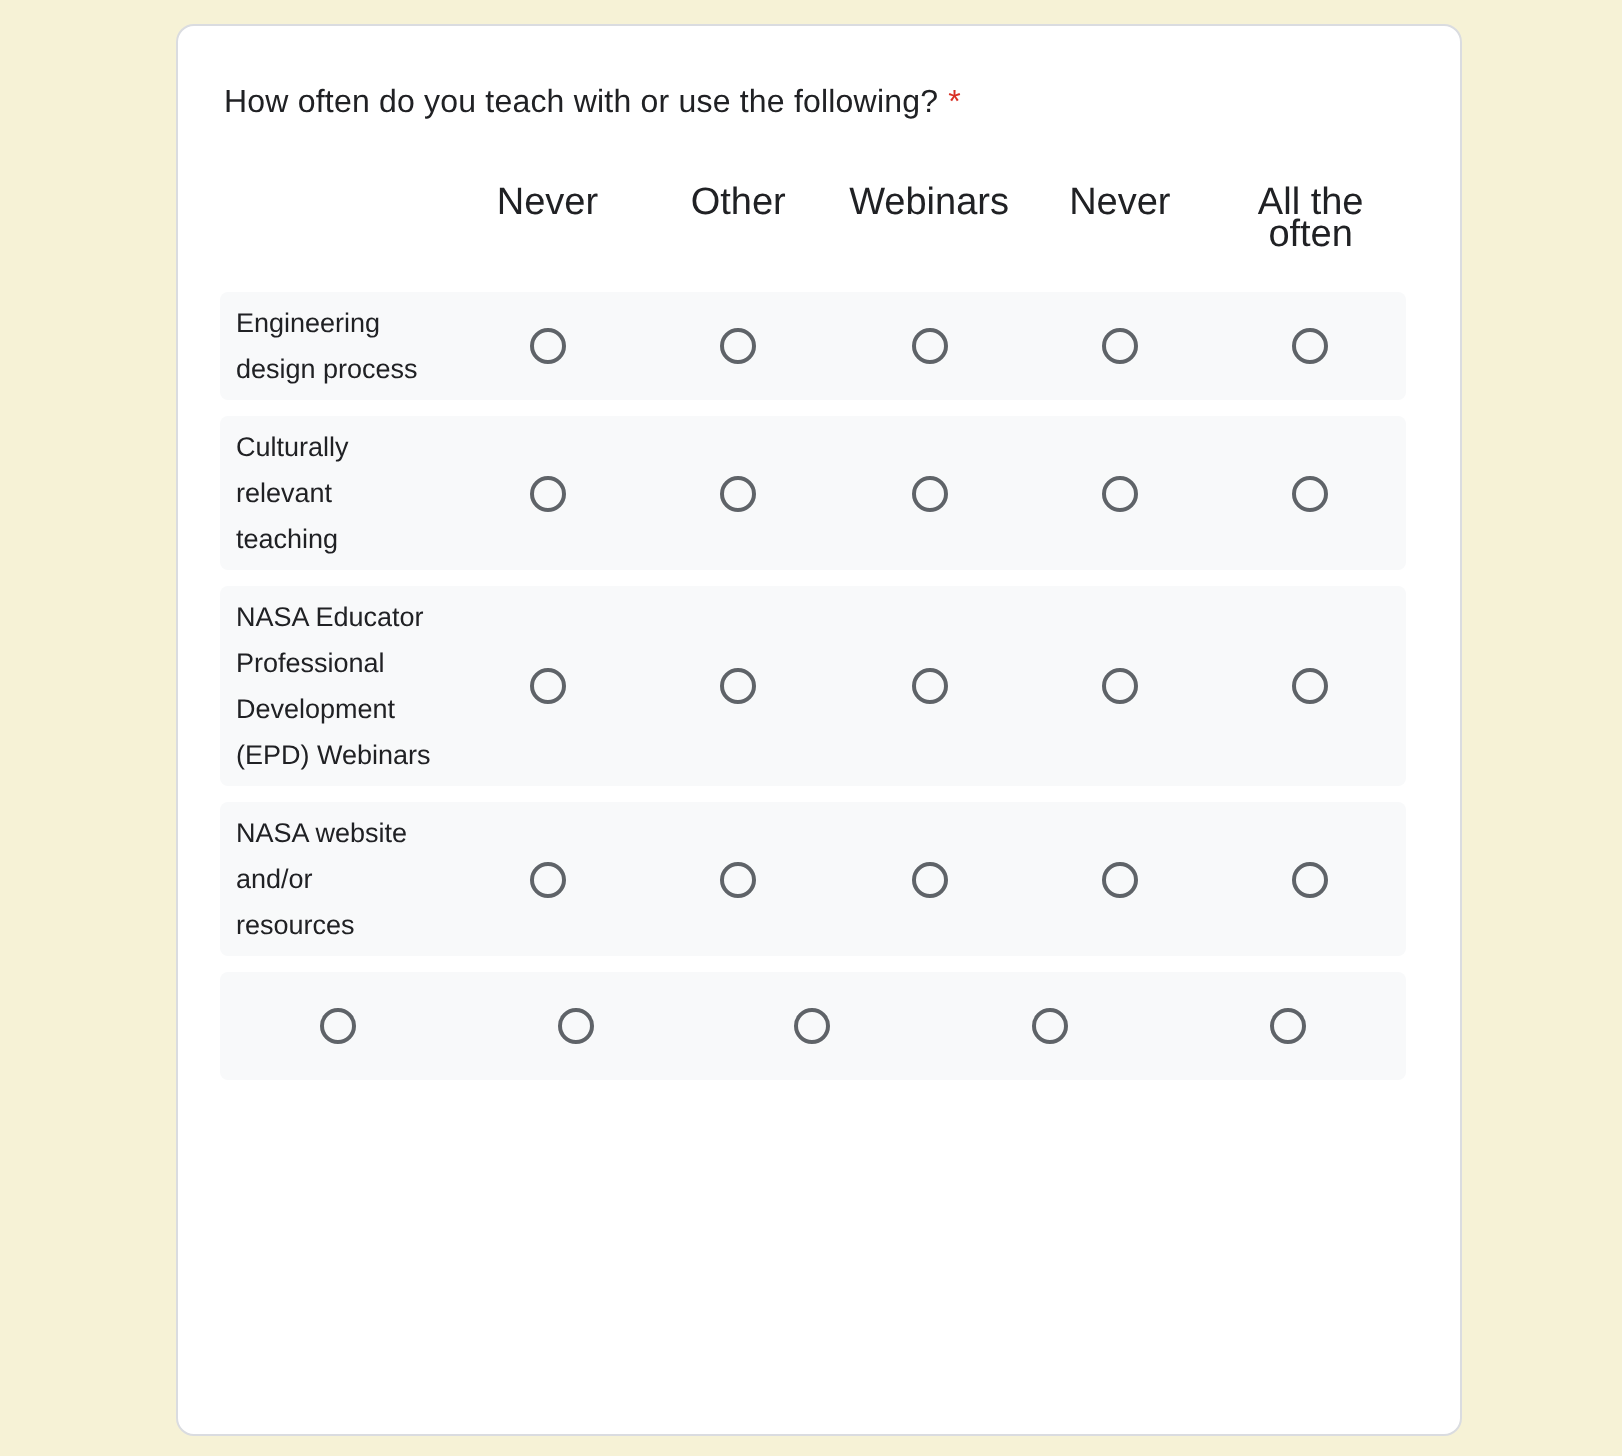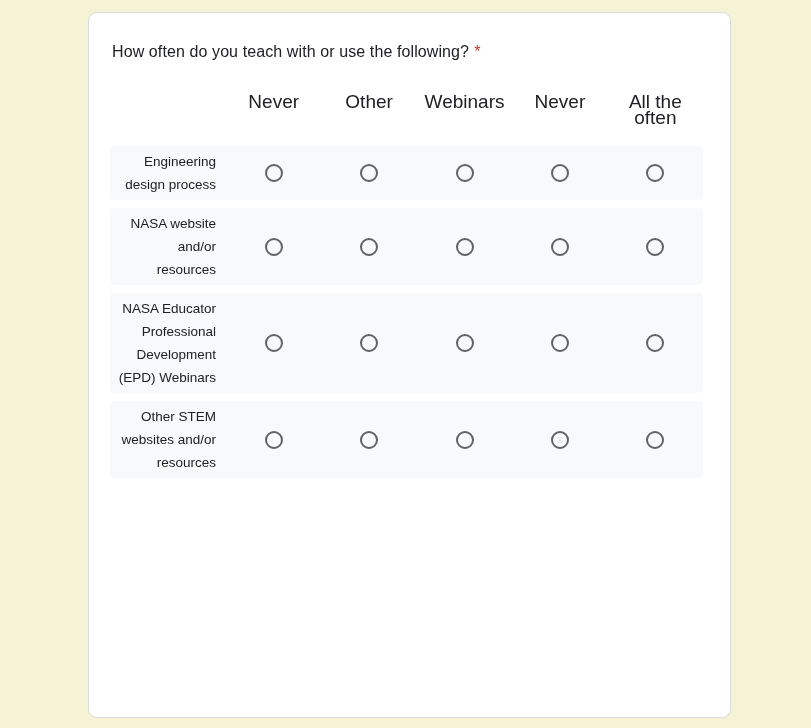--- a/index.html
+++ b/index.html
@@ -55,21 +55,20 @@
     line-height: 16px;
     color: var(--text, #202124);
   }
   .grid-row {
     display: flex;
     align-items: center;
     background: var(--row_bg, #f8f9fa);
     border-radius: 4px;
     margin-bottom: 8px;
     min-height: 54px;
-    text-align: right;
   }
   .row-label {
     width: 116px;
     flex: none;
     box-sizing: border-box;
     padding: 4px 10px 4px 8px;
     font-size: 13.5px;
     line-height: 23px;
     color: var(--text, #202124);
   }
@@ -120,57 +119,74 @@
             <div class="radio" role="radio" aria-checked="false" aria-label="Engineering design process — Sometimes"></div>
           </div>
           <div class="radio-cell">
             <div class="radio" role="radio" aria-checked="false" aria-label="Engineering design process — Often"></div>
           </div>
           <div class="radio-cell">
             <div class="radio" role="radio" aria-checked="false" aria-label="Engineering design process — All the time"></div>
           </div>
         </div>
         <div class="grid-row">
+          <div class="row-label">Culturally relevant teaching</div>
+          <div class="radio-cell">
+            <div class="radio" role="radio" aria-checked="false" aria-label="Culturally relevant teaching — Never"></div>
+          </div>
+          <div class="radio-cell">
+            <div class="radio" role="radio" aria-checked="false" aria-label="Culturally relevant teaching — Rarely"></div>
+          </div>
+          <div class="radio-cell">
+            <div class="radio" role="radio" aria-checked="false" aria-label="Culturally relevant teaching — Sometimes"></div>
+          </div>
+          <div class="radio-cell">
+            <div class="radio" role="radio" aria-checked="false" aria-label="Culturally relevant teaching — Often"></div>
+          </div>
+          <div class="radio-cell">
+            <div class="radio" role="radio" aria-checked="false" aria-label="Culturally relevant teaching — All the time"></div>
+          </div>
+        </div>
+        <div class="grid-row">
+          <div class="row-label">NASA Educator Professional Development (EPD) Webinars</div>
+          <div class="radio-cell">
+            <div class="radio" role="radio" aria-checked="false" aria-label="NASA Educator Professional Development (EPD) Webinars — Never"></div>
+          </div>
+          <div class="radio-cell">
+            <div class="radio" role="radio" aria-checked="false" aria-label="NASA Educator Professional Development (EPD) Webinars — Rarely"></div>
+          </div>
+          <div class="radio-cell">
+            <div class="radio" role="radio" aria-checked="false" aria-label="NASA Educator Professional Development (EPD) Webinars — Sometimes"></div>
+          </div>
+          <div class="radio-cell">
+            <div class="radio" role="radio" aria-checked="false" aria-label="NASA Educator Professional Development (EPD) Webinars — Often"></div>
+          </div>
+          <div class="radio-cell">
+            <div class="radio" role="radio" aria-checked="false" aria-label="NASA Educator Professional Development (EPD) Webinars — All the time"></div>
+          </div>
+        </div>
+        <div class="grid-row">
           <div class="row-label">NASA website and/or resources</div>
           <div class="radio-cell">
             <div class="radio" role="radio" aria-checked="false" aria-label="NASA website and/or resources — Never"></div>
           </div>
           <div class="radio-cell">
             <div class="radio" role="radio" aria-checked="false" aria-label="NASA website and/or resources — Rarely"></div>
           </div>
           <div class="radio-cell">
             <div class="radio" role="radio" aria-checked="false" aria-label="NASA website and/or resources — Sometimes"></div>
           </div>
           <div class="radio-cell">
             <div class="radio" role="radio" aria-checked="false" aria-label="NASA website and/or resources — Often"></div>
           </div>
           <div class="radio-cell">
             <div class="radio" role="radio" aria-checked="false" aria-label="NASA website and/or resources — All the time"></div>
           </div>
         </div>
         <div class="grid-row">
-          <div class="row-label">NASA Educator Professional Development (EPD) Webinars</div>
-          <div class="radio-cell">
-            <div class="radio" role="radio" aria-checked="false" aria-label="NASA Educator Professional Development (EPD) Webinars — Never"></div>
-          </div>
-          <div class="radio-cell">
-            <div class="radio" role="radio" aria-checked="false" aria-label="NASA Educator Professional Development (EPD) Webinars — Rarely"></div>
-          </div>
-          <div class="radio-cell">
-            <div class="radio" role="radio" aria-checked="false" aria-label="NASA Educator Professional Development (EPD) Webinars — Sometimes"></div>
-          </div>
-          <div class="radio-cell">
-            <div class="radio" role="radio" aria-checked="false" aria-label="NASA Educator Professional Development (EPD) Webinars — Often"></div>
-          </div>
-          <div class="radio-cell">
-            <div class="radio" role="radio" aria-checked="false" aria-label="NASA Educator Professional Development (EPD) Webinars — All the time"></div>
-          </div>
-        </div>
-        <div class="grid-row">
-          <div class="row-label">Other STEM websites and/or resources</div>
           <div class="radio-cell">
             <div class="radio" role="radio" aria-checked="false" aria-label="Other STEM websites and/or resources — Never"></div>
           </div>
           <div class="radio-cell">
             <div class="radio" role="radio" aria-checked="false" aria-label="Other STEM websites and/or resources — Rarely"></div>
           </div>
           <div class="radio-cell">
             <div class="radio" role="radio" aria-checked="false" aria-label="Other STEM websites and/or resources — Sometimes"></div>
           </div>
           <div class="radio-cell">

